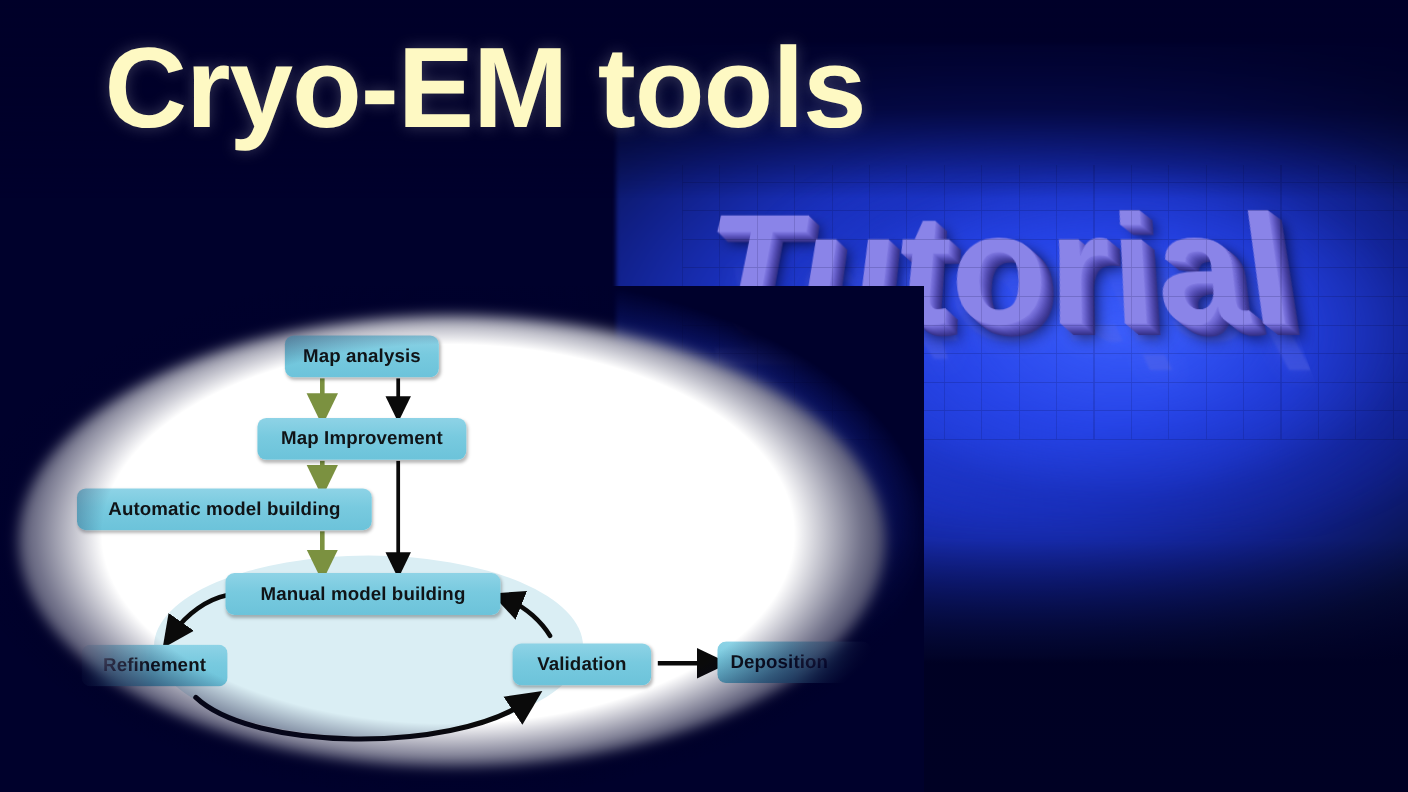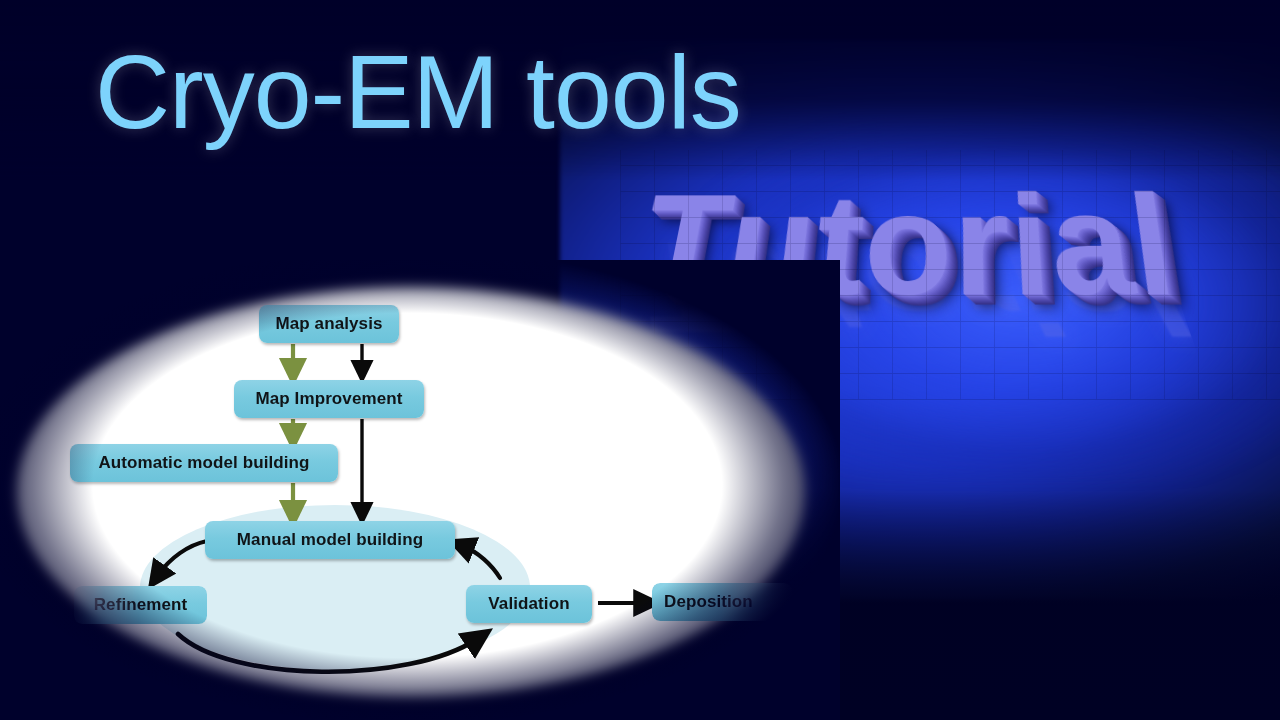--- a/index.html
+++ b/index.html
@@ -65,25 +65,25 @@
     top: 0;
     width: 1280px;
     height: 180px;
     background: linear-gradient(to bottom, #000029 0%, rgba(0,0,41,0.75) 55%, rgba(0,0,41,0) 100%);
   }
 
   
   .title {
     position: absolute;
     left: 95px;
-    top: 33px;
+    top: 21px;
     font-size: 104px;
     line-height: 1.15;
-    font-weight: normal;
-    color: #7dd3fc;
+    font-weight: bold;
+    color: #fef9c3;
     letter-spacing: -1px;
     text-shadow: 0 0 14px rgba(255,255,255,0.22);
     white-space: nowrap;
   }
 
   
   .tutorial-wrap {
     position: absolute;
     left: 620px;
     top: 150px;

